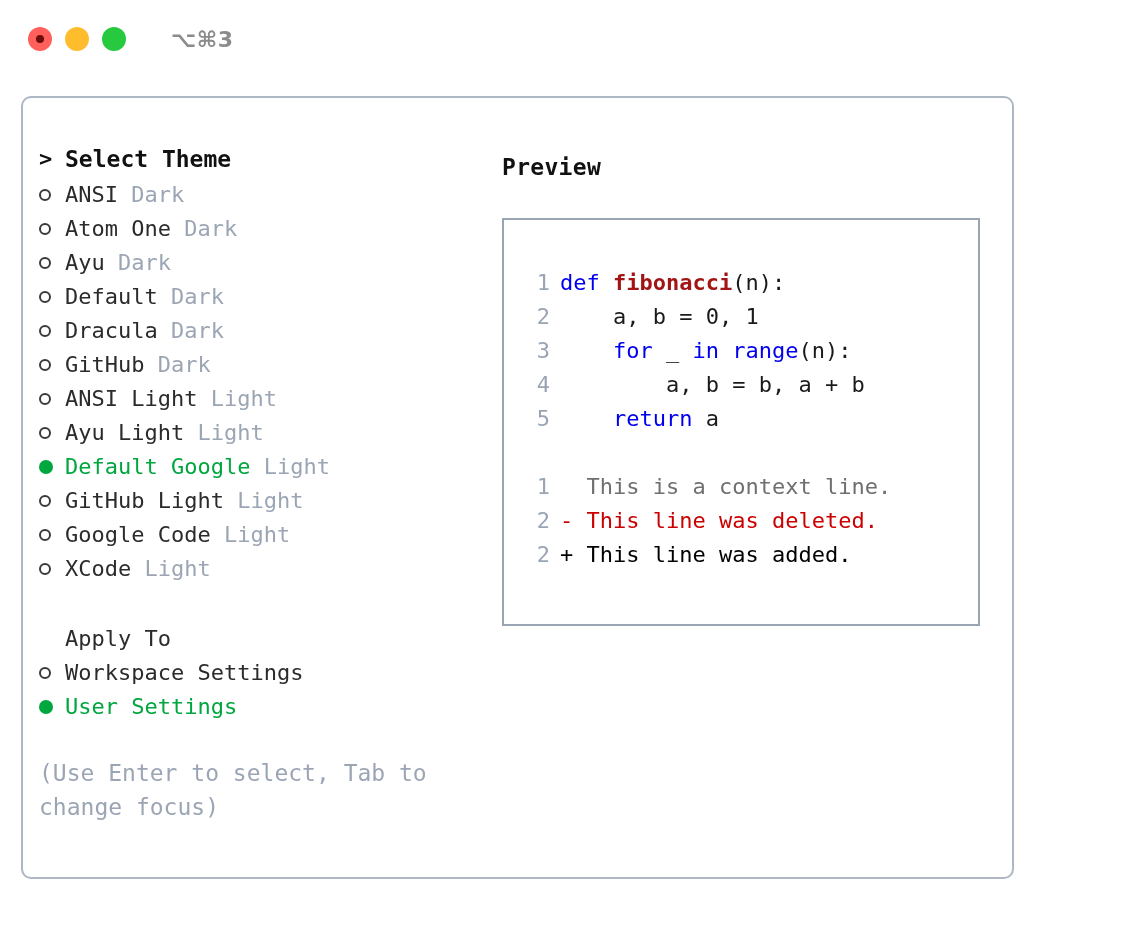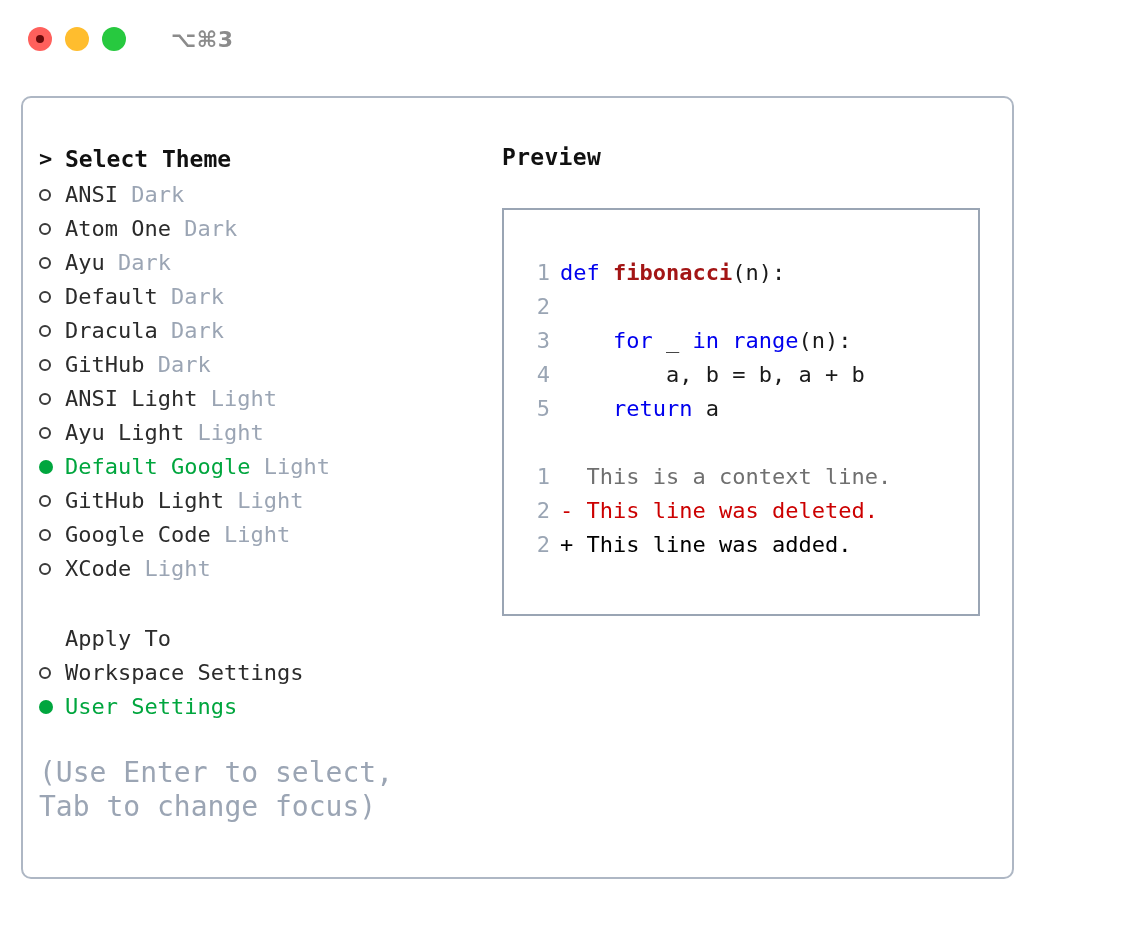--- a/index.html
+++ b/index.html
@@ -153,32 +153,32 @@
     font-size: 22px;
     color: #2B2B2B;
     padding-left: 26px;
     white-space: pre;
   }
 
   .spacer-block { height: 36px; }
 
   #hint {
     margin-top: 32px;
-    font-size: 28px;
+    font-size: 23px;
     line-height: 34px;
     color: #9BA5B4;
     width: 400px;
     white-space: normal;
   }
 
   
   #right-col {
     position: absolute;
     left: 479px;
-    top: 46px;
+    top: 56px;
     width: 490px;
   }
   #preview-title {
     font-size: 23px;
     font-weight: 700;
     color: #111111;
     letter-spacing: 0.3px;
     margin-bottom: 38px;
   }
   #preview-box {
@@ -263,21 +263,21 @@
 
         <div id="hint">(Use Enter to select, Tab to change focus)</div>
       </div>
 
       <div id="right-col">
         <div id="preview-title">Preview</div>
 
         <div id="preview-box">
           <div id="code-block">
               <div class="code-line"><span class="lineno">1</span><span><span class="tok-kw">def </span><span class="tok-fn">fibonacci</span><span class="tok-plain">(n):</span></span></div>
-              <div class="code-line"><span class="lineno">2</span></div>
+              <div class="code-line"><span class="lineno">2</span><span><span class="tok-plain">    a, b = 0, 1</span></span></div>
               <div class="code-line"><span class="lineno">3</span><span><span class="tok-plain">    </span><span class="tok-kw">for</span><span class="tok-plain"> _ </span><span class="tok-kw">in</span><span class="tok-plain"> </span><span class="tok-kw">range</span><span class="tok-plain">(n):</span></span></div>
               <div class="code-line"><span class="lineno">4</span><span><span class="tok-plain">        a, b = b, a + b</span></span></div>
               <div class="code-line"><span class="lineno">5</span><span><span class="tok-plain">    </span><span class="tok-kw">return</span><span class="tok-plain"> a</span></span></div>
             </div>
           <div class="code-gap"></div>
           <div id="diff-block">
               <div class="code-line"><span class="lineno">1</span><span><span class="tok-ctx">  This is a context line.</span></span></div>
               <div class="code-line"><span class="lineno">2</span><span><span class="tok-del">- This line was deleted.</span></span></div>
               <div class="code-line"><span class="lineno">2</span><span><span class="tok-add">+ This line was added.</span></span></div>
             </div>

